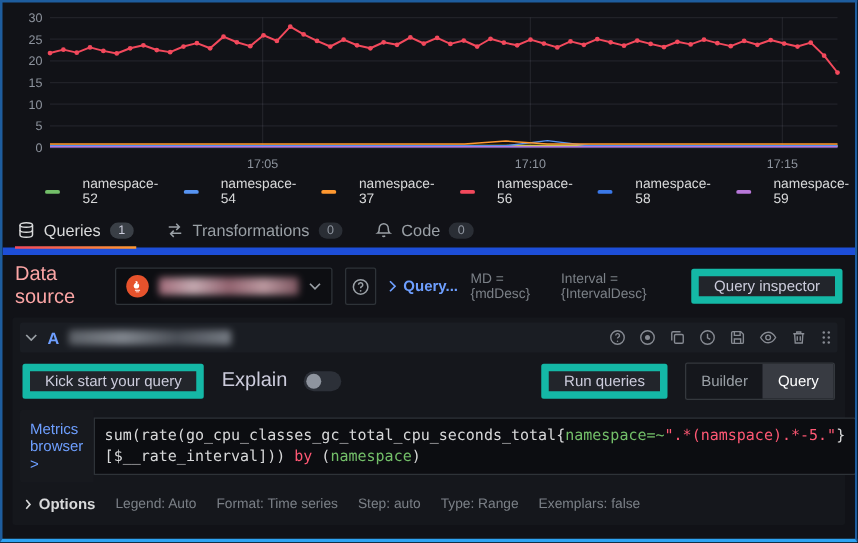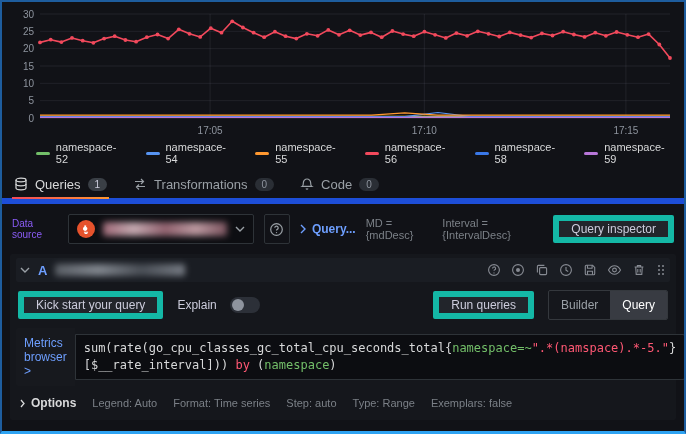--- a/index.html
+++ b/index.html
@@ -11,36 +11,36 @@
     border-bottom: 3px solid #2ea3f2;
     font-family: "Liberation Sans", sans-serif;
     color: #ccccdc;
     overflow: hidden;
     position: relative;
   }
   
   .chart-section { padding: 6px 8px 0 8px; }
   .chart-svg { display:block; width: 666px; height: 132px; }
   .legend-row { display:flex; align-items:center; gap: 18px; margin: 4px 0 0 26px; height: 18px; }
-  .lg-item { display:flex; align-items:center; gap: 6px; cursor:pointer; }
+  .lg-item { display:flex; align-items:center; gap: 18px; cursor:pointer; }
   .lg-marker { width: 14px; height: 3px; border-radius: 2px; display:inline-block; }
   .lg-label { font-size: 11px; color: #d8d9da; }
   
   .tabs-bar { display:flex; align-items:stretch; gap: 22px; padding: 0 10px; margin-top: 8px;
               border-bottom: 6px solid #1d4ed8; height: 34px; }
   .tab { display:flex; align-items:center; gap: 7px; font-size: 13px; color:#9aa0a6; position:relative; cursor:pointer; padding: 0 2px; }
   .tab.active { color:#d8d9da; }
   .tab.active::after { content:""; position:absolute; left:0; right:0; bottom:-1px; height:2px;
                        background: linear-gradient(90deg,#f2495c,#ff9830); }
   .pill { font-size: 10px; background:#3a3f46; color:#ccccdc; border-radius: 8px; padding: 1px 7px; }
   .tab:not(.active) .pill { background:#2a2e35; color:#8e949e; }
   .ticon { display:flex; }
   
   .ds-row { display:flex; align-items:center; padding: 0 10px; margin-top: 10px; height: 30px; gap: 10px; }
-  .ds-label { font-size: 10px; color:#8b5cf6; }
+  .ds-label { font-size: 16px; color:#fca5a5; }
   .ds-picker { width: 212px; height: 30px; background:#0d0e12; border:1px solid #2e3338; border-radius:2px;
                display:flex; align-items:center; padding: 0 8px; gap: 8px; cursor:pointer; }
   .ds-logo { width: 18px; height: 18px; border-radius: 50%; background:#e6522c; display:flex; align-items:center; justify-content:center; flex:none; }
   .redact { filter: blur(3px); border-radius: 2px; }
   .redact.pink { height: 14px; flex:1; background: linear-gradient(90deg,#b97a8a,#e3c3cb,#a8717f,#d9b0b8,#8d5f6b); opacity:.85; }
   .redact.gray { height: 12px; width: 130px; background: linear-gradient(90deg,#6a6f76,#9aa0a8,#565b63,#8d939c); opacity:.8; }
   .help-btn { width: 30px; height: 30px; border:1px solid #2e3338; border-radius:2px; background:transparent;
               display:flex; align-items:center; justify-content:center; cursor:pointer; }
   .qopts { display:flex; align-items:center; gap:6px; font-size:12px; color:#6e9fff; font-weight:bold; cursor:pointer; }
   .meta { font-size: 11px; color:#7b8087; }
@@ -48,21 +48,21 @@
          height: 28px; padding: 0 12px; display:inline-flex; align-items:center; gap:6px; cursor:pointer;
          font-family:"Liberation Sans",sans-serif; white-space:nowrap; }
   .ml-auto { margin-left: auto; }
   
   .query-card { margin: 10px 8px 0 8px; background:#15171c; border-radius:2px; padding: 4px 6px 8px 6px; }
   .qrow-head { display:flex; align-items:center; gap:8px; height: 24px; padding: 0 4px; background:#1a1d23; border-radius:2px; }
   .ref-id { color:#6e9fff; font-size: 13px; font-weight:bold; }
   .qicons { margin-left:auto; display:flex; align-items:center; gap: 10px; color:#878b93; }
   .qicons svg { display:block; cursor:pointer; }
   .toolbar { display:flex; align-items:center; gap: 14px; margin-top: 8px; padding: 0 2px; }
-  .explain { display:flex; align-items:center; gap: 13px; font-size: 12px; color:#ccccdc; }
+  .explain { display:flex; align-items:center; gap: 13px; font-size: 16px; color:#ccccdc; }
   .toggle { width: 30px; height: 16px; border-radius: 9px; background:#2c3038; position:relative; cursor:pointer; }
   .toggle .knob { position:absolute; top:2px; left:2px; width:12px; height:12px; border-radius:50%; background:#8e949e; }
   .seg-group { display:flex; border:1px solid #34383d; border-radius:2px; overflow:hidden; }
   .seg { font-size:12px; padding: 0 12px; height: 28px; display:flex; align-items:center; color:#9aa0a6; cursor:pointer; background:transparent; border:none; font-family:"Liberation Sans",sans-serif; }
   .seg.active { background:#383b42; color:#ffffff; }
   
   .editor-row { display:flex; margin-top: 8px; align-items:center; }
   .metrics-browser { width: 122px; background:#17191e; display:flex; align-items:flex-start; padding: 8px 8px; font-size:12px; color:#6e9fff; cursor:pointer; border-radius:2px 0 0 2px; }
   .code-box { flex:1; border:1px solid #2e3338; background:#0c0d11; border-radius:0 2px 2px 0; padding: 5px 8px; }
   .code-line { font-family:"DejaVu Sans Mono", monospace; font-size: 12px; line-height: 17px; white-space:pre; }
@@ -172,21 +172,21 @@
       <span class="lg-item">
           <span class="lg-marker" style="background: rgb(115, 191, 105);"></span>
           <span class="lg-label">namespace-52</span>
         </span>
       <span class="lg-item">
           <span class="lg-marker" style="background: rgb(87, 148, 242);"></span>
           <span class="lg-label">namespace-54</span>
         </span>
       <span class="lg-item">
           <span class="lg-marker" style="background: rgb(255, 152, 48);"></span>
-          <span class="lg-label">namespace-55</span>
+          <span class="lg-label">namespace-37</span>
         </span>
       <span class="lg-item">
           <span class="lg-marker" style="background: rgb(242, 73, 92);"></span>
           <span class="lg-label">namespace-56</span>
         </span>
       <span class="lg-item">
           <span class="lg-marker" style="background: rgb(58, 120, 232);"></span>
           <span class="lg-label">namespace-58</span>
         </span>
       <span class="lg-item">

